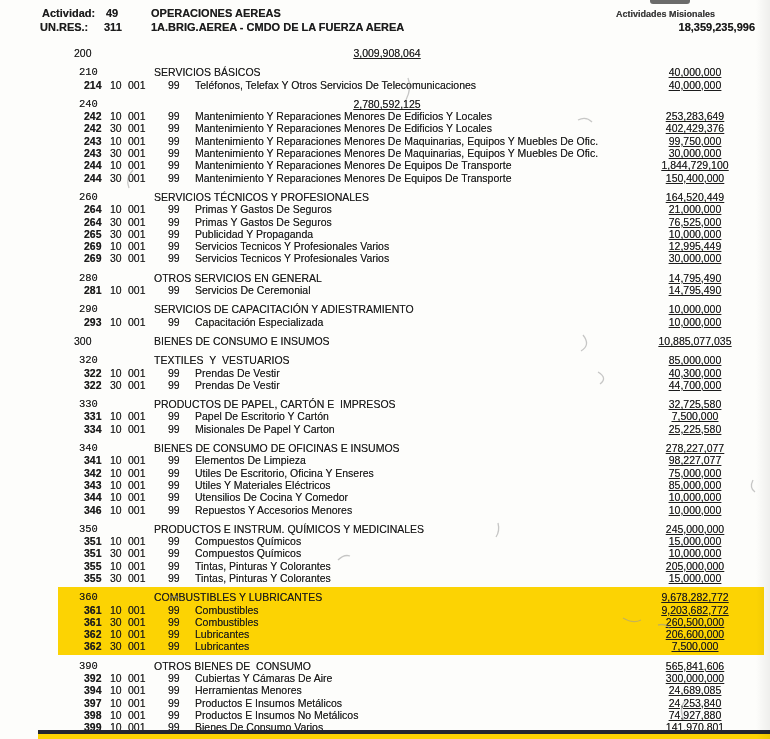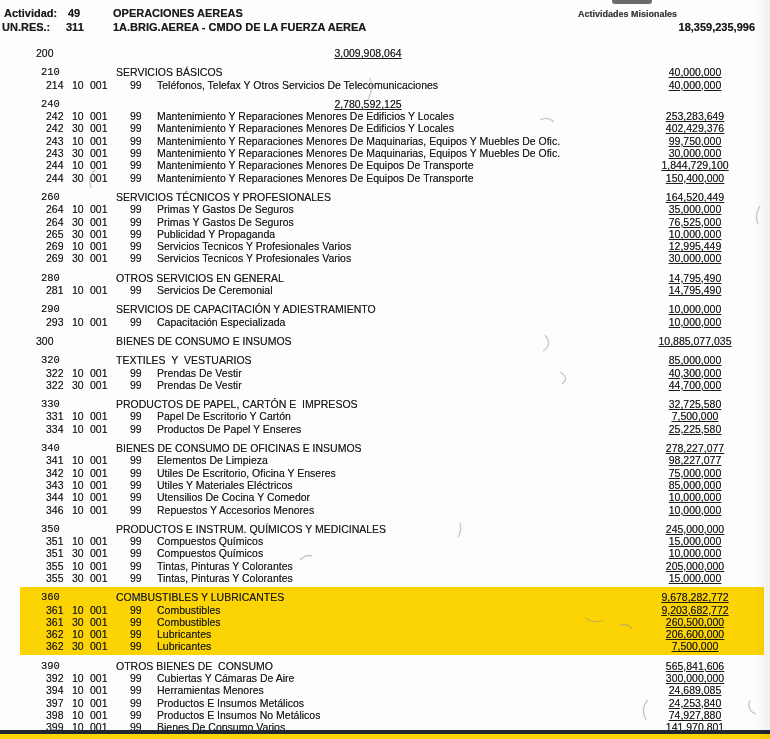--- a/index.html
+++ b/index.html
@@ -9,21 +9,21 @@
     font-family:"Liberation Sans","DejaVu Sans",sans-serif;
     color:#1c1c1c;
   }
   .page{position:absolute;inset:0;}
   
   .page::after{
     content:'';position:absolute;top:0;right:0;width:14px;height:100%;
     background:linear-gradient(to right,rgba(0,0,0,0),rgba(0,0,0,0.06));
     pointer-events:none;
   }
-  .scan-text{text-shadow:0 0 0.5px rgba(20,20,20,0.6);}
+  .scan-text{text-shadow:0 0 0.5px rgba(20,20,20,0.6);margin-left:38px;}
 
   
   .hdr span{position:absolute;white-space:pre;font-weight:bold;}
   .hdr .b{font-weight:bold;font-size:11px;}
   .hdr-activity-label{left:4px;top:7px;}
   .hdr-activity-code{left:68px;top:7px;}
   .hdr-activity-name{left:113px;top:7px;}
   .hdr-unres-label{left:2px;top:21px;}
   .hdr-unres-code{left:66px;top:21px;}
   .hdr-unres-name{left:113px;top:21px;}
@@ -33,21 +33,21 @@
   
   .table{position:absolute;left:0;right:0;top:40px;}
   .row{
     display:grid;font-size:10.5px;line-height:12.3px;
     padding-left:36px;position:relative;
   }
   .row.d{grid-template-columns:36px 18px 40px 27px 1fr 150px;}
   .row.h1,.row.h2{grid-template-columns:80px 1fr 150px;margin-top:7px;}
   .row .code{white-space:pre;}
   .row.h2 .code{text-indent:5px;font-family:Liberation Mono, monospace;}
-  .row.d  .code{text-indent:10px;}
+  .row.d  .code{text-indent:10px;font-weight:bold;}
   .row .s1,.row .s2,.row .s3{white-space:pre;}
   .row .desc{white-space:pre;overflow:hidden;}
   .row .amount{text-align:center;white-space:pre;text-decoration:underline;}
 
   
   .hl-block{position:relative;}
   .hl-block::before{
     content:'';position:absolute;left:20px;right:6px;top:-4px;bottom:-2px;
     background:var(--hl,#fcd303);z-index:-1;
   }
@@ -150,21 +150,21 @@
         <span class="code">260</span>
         <span class="desc">SERVICIOS TÉCNICOS Y PROFESIONALES</span>
         <span class="amount">164,520,449</span>
       </div>
       <div class="row d">
         <span class="code">264</span>
         <span class="s1">10</span>
         <span class="s2">001</span>
         <span class="s3">99</span>
         <span class="desc">Primas Y Gastos De Seguros</span>
-        <span class="amount">35,000,000</span>
+        <span class="amount">21,000,000</span>
       </div>
       <div class="row d">
         <span class="code">264</span>
         <span class="s1">30</span>
         <span class="s2">001</span>
         <span class="s3">99</span>
         <span class="desc">Primas Y Gastos De Seguros</span>
         <span class="amount">76,525,000</span>
       </div>
       <div class="row d">
@@ -254,21 +254,21 @@
         <span class="s2">001</span>
         <span class="s3">99</span>
         <span class="desc">Papel De Escritorio Y Cartón</span>
         <span class="amount">7,500,000</span>
       </div>
       <div class="row d">
         <span class="code">334</span>
         <span class="s1">10</span>
         <span class="s2">001</span>
         <span class="s3">99</span>
-        <span class="desc">Productos De Papel Y Enseres</span>
+        <span class="desc">Misionales De Papel Y Carton</span>
         <span class="amount">25,225,580</span>
       </div>
       <div class="row h2">
         <span class="code">340</span>
         <span class="desc">BIENES DE CONSUMO DE OFICINAS E INSUMOS</span>
         <span class="amount">278,227,077</span>
       </div>
       <div class="row d">
         <span class="code">341</span>
         <span class="s1">10</span>

